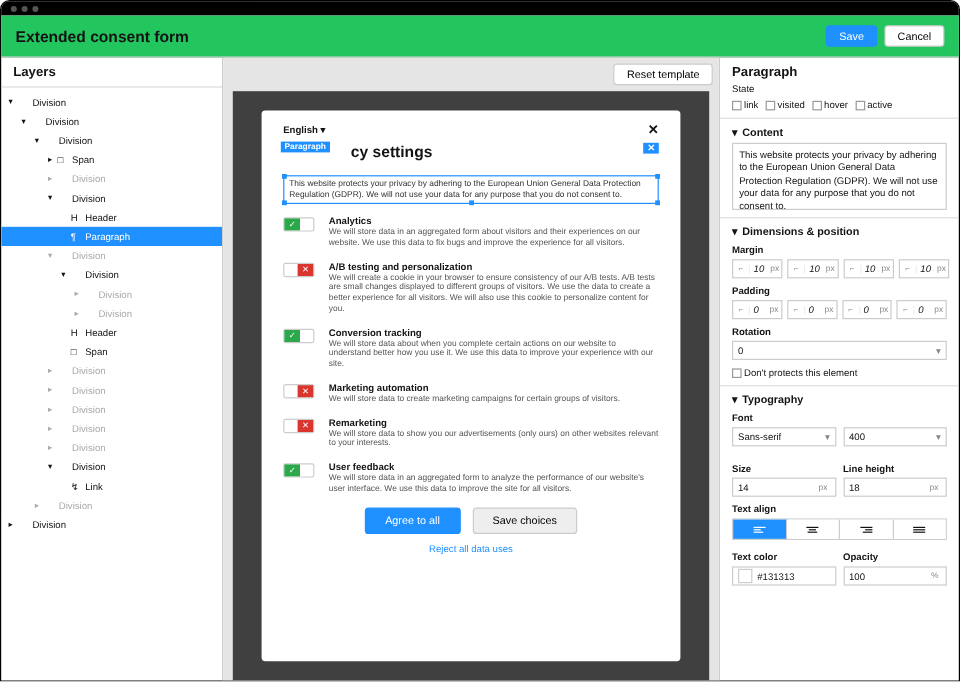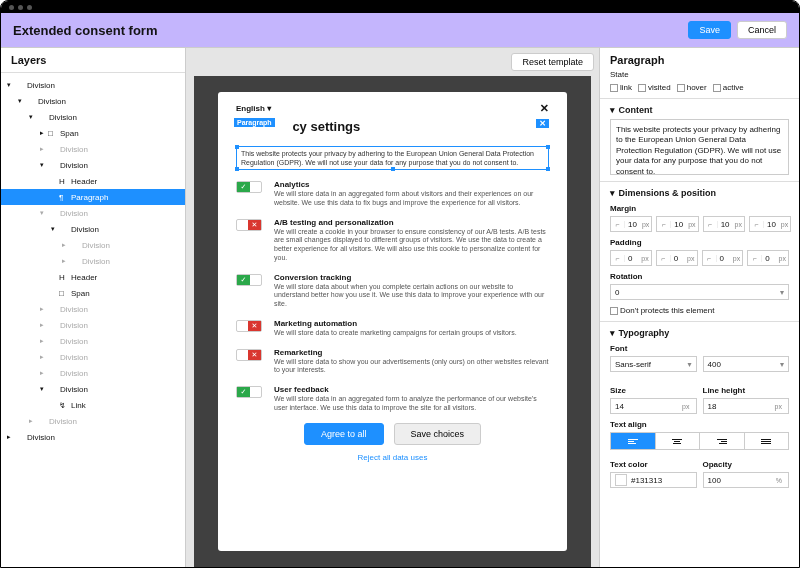--- a/index.html
+++ b/index.html
@@ -1,20 +1,20 @@
 <!DOCTYPE html>
 <html><head>
 <meta charset="utf-8">
 <style>
 * { margin: 0; padding: 0; box-sizing: border-box; font-family: -apple-system, BlinkMacSystemFont, "Segoe UI", sans-serif; }
 body { width: 800px; height: 568px; background: #fff; overflow: hidden; font-size: 9px; color: #131313; }
 .window { border: 1px solid #000; border-radius: 8px 8px 0 0; height: 568px; display: flex; flex-direction: column; }
 .titlebar { background: #000; height: 12px; border-radius: 7px 7px 0 0; display: flex; align-items: center; padding-left: 8px; gap: 4px; }
 .dot { width: 5px; height: 5px; border-radius: 50%; background: #555; }
-.header { background: #c4b5fd; border-bottom: 1px solid #ccc; display: flex; align-items: center; padding: 8px 12px; }
+.header { background: #22c55e; border-bottom: 1px solid #ccc; display: flex; align-items: center; padding: 8px 12px; }
 .header h1 { font-size: 13px; font-weight: 600; flex: 1; }
 .btn { padding: 3px 10px; font-size: 9px; border-radius: 3px; border: 1px solid #ccc; background: #fff; cursor: pointer; }
 .btn-primary { background: #1e90ff; color: #fff; border-color: #1e90ff; }
 .body { display: flex; flex: 1; overflow: hidden; }
 .panel-left { width: 185px; border-right: 1px solid #ccc; display: flex; flex-direction: column; }
 .panel-title { font-size: 11px; font-weight: 600; padding: 6px 10px; border-bottom: 1px solid #ddd; }
 .tree { flex: 1; overflow-y: auto; padding: 4px 0; }
 .tree-item { display: flex; align-items: center; height: 16px; padding-left: 6px; cursor: pointer; }
 .tree-item.selected { background: #1e90ff; color: #fff; }
 .tree-item.muted { color: #aaa; }
@@ -48,21 +48,21 @@
 .section { border-bottom:1px solid #ddd; padding: 6px 10px; }
 .section-title { font-size:9px; font-weight:600; display:flex; align-items:center; gap:4px; }
 .state-row { display:flex; gap:6px; margin-top:4px; }
 .chk { display:flex; align-items:center; gap:2px; font-size:8px; }
 .chk-box { width:8px; height:8px; border:1px solid #999; }
 .content-box { border:1px solid #ccc; padding:5px; font-size:8px; line-height:1.3; margin-top:4px; height:56px; }
 .dim-label { font-size:8px; font-weight:600; margin-top:6px; }
 .dim-row { display:flex; gap:4px; margin-top:3px; }
 .dim-input { display:flex; align-items:center; border:1px solid #ccc; height:16px; flex:1; }
 .dim-ic { width:14px; text-align:center; font-size:7px; color:#888; border-right:1px solid #eee; }
-.dim-val { flex:1; padding:0 3px; font-size:8px; }
+.dim-val { flex:1; padding:0 3px; font-size:8px;font-style:italic; }
 .dim-unit { font-size:7px; color:#888; padding:0 2px; }
 .full-input { border:1px solid #ccc; height:16px; width:100%; font-size:8px; padding:0 4px; margin-top:3px; display:flex; align-items:center; justify-content:space-between; }
 .two-col { display:flex; gap:6px; }
 .two-col > div { flex:1; }
 .align-row { display:flex; margin-top:3px; border:1px solid #ccc; }
 .align-btn { flex:1; height:16px; display:flex; align-items:center; justify-content:center; border-right:1px solid #ccc; background:#fff; }
 .align-btn:last-child { border-right:none; }
 .align-btn.active { background:#1e90ff; color:#fff; }
 .align-lines { display:flex; flex-direction:column; gap:1px; }
 .align-lines span { height:1px; background: currentColor; }

